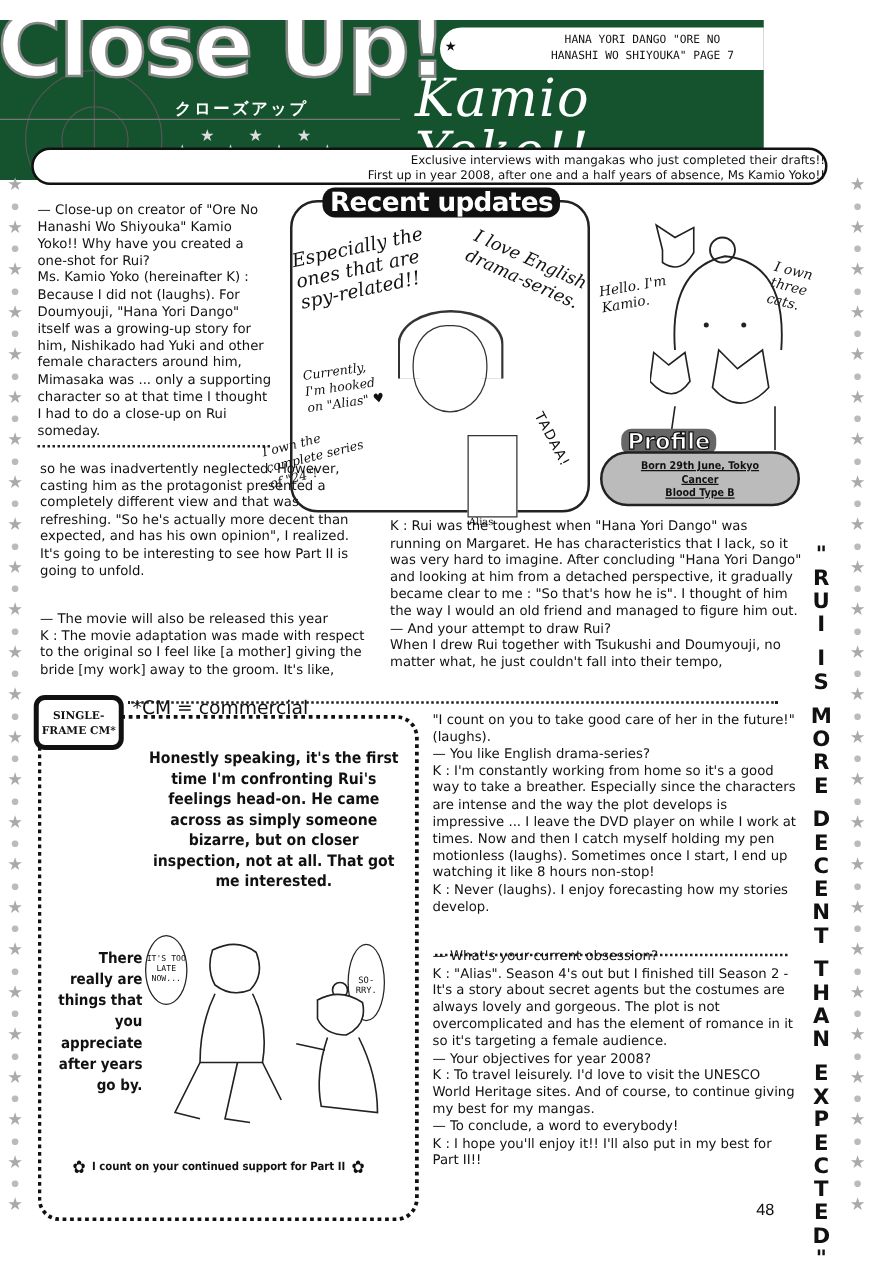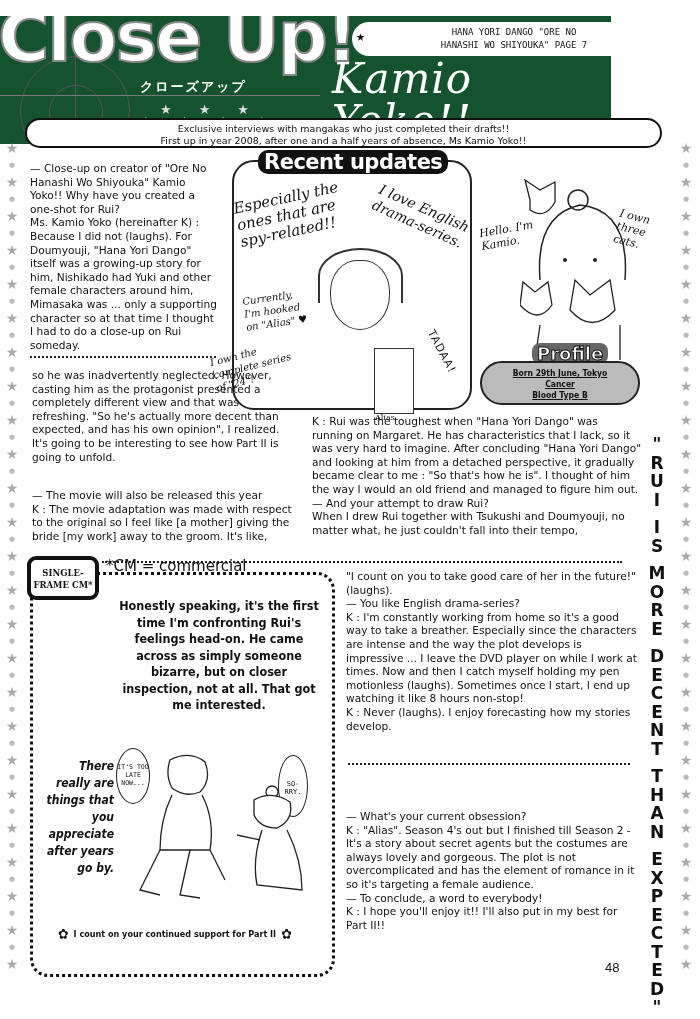--- a/index.html
+++ b/index.html
@@ -12,21 +12,21 @@
   .crosshair::before { content: ""; position: absolute; left: 28px; top: 28px; width: 52px; height: 52px; border: 1px solid #555; border-radius: 50%; }
   .crosshair::after { content: ""; position: absolute; left: 54px; top: 0; width: 1px; height: 110px; background: #555; }
   .cross-h { position: absolute; left: 0; top: 79px; width: 320px; height: 1px; background: #777; }
   .logo { position: absolute; left: -2px; top: -14px; font-family: "DejaVu Sans", sans-serif; font-weight: bold; font-size: 70px; letter-spacing: -2px; color: #fff; -webkit-text-stroke: 2px #888; line-height: 1; }
   .logo-sub { position: absolute; left: 140px; top: 62px; color: #fff; font-size: 13px; font-weight: bold; letter-spacing: 2px; }
   .stars-row { position: absolute; color: #ddd; font-size: 13px; letter-spacing: 27px; }
   .series-pill { position: absolute; left: 352px; top: 6px; width: 324px; height: 34px; background: #fff; border-radius: 17px; font-family: "DejaVu Sans Mono", monospace; font-size: 9px; text-align: center; line-height: 13px; padding-top: 4px; color: #111; }
   .series-pill .star { position: absolute; top: 8px; font-size: 15px; }
   .author { position: absolute; left: 332px; top: 42px; color: #fff; font-family: "DejaVu Serif", serif; font-size: 42px; letter-spacing: 1px; line-height: 1; font-style: italic; font-weight: normal; }
 
-  .intro-pill { position: absolute; left: 25px; top: 118px; width: 637px; height: 30px; background: #fff; border: 2px solid #111; border-radius: 15px; text-align: center; font-size: 9.5px; line-height: 12px; padding-top: 3px; }
+  .intro-pill { position: absolute; left: 25px; top: 118px; width: 637px; height: 30px; background: #fff; border: 2px solid #111; border-radius: 15px; text-align: right; font-size: 9.5px; line-height: 12px; padding-top: 3px; }
 
   
   .side-stars { position: absolute; top: 140px; width: 20px; display: flex; flex-direction: column; align-items: center; color: #aaa; font-size: 14px; line-height: 17px; }
   .side-stars span.dot { font-size: 7px; color: #bbb; line-height: 17px; }
 
   
   .txt { position: absolute; font-size: 10.6px; line-height: 13.6px; color: #111; font-family: "DejaVu Sans", sans-serif; }
   .txt p { margin: 0; }
   .dotline { position: absolute; height: 0; border-top: 2px dotted #222; }
 
@@ -34,29 +34,29 @@
   .ru-box { position: absolute; left: 232px; top: 160px; width: 240px; height: 250px; border: 2px solid #222; border-radius: 22px; }
   .ru-title { position: absolute; left: 258px; top: 150px; font-family: "DejaVu Sans", sans-serif; font-weight: bold; font-size: 21px; color: #fff; background: #111; padding: 0 6px; border-radius: 10px; letter-spacing: -0.5px; }
   .hand { position: absolute; font-family: "DejaVu Serif", serif; font-style: italic; color: #111; }
   .girl-face { position: absolute; left: 330px; top: 260px; width: 60px; height: 70px; border: 1.5px solid #333; border-radius: 45% 45% 50% 50%; }
   .girl-hair { position: absolute; left: 318px; top: 248px; width: 85px; height: 55px; border-top: 2px solid #333; border-left: 2px solid #333; border-right: 2px solid #333; border-radius: 50% 50% 0 0; }
   .alias-card { position: absolute; left: 374px; top: 348px; width: 40px; height: 55px; border: 1.5px solid #333; background: #fff; font-family: "DejaVu Serif", serif; font-size: 8px; text-align: left; padding-top: 64px; }
   .tadaa { position: absolute; left: 418px; top: 345px; font-size: 11px; transform: rotate(62deg); letter-spacing: 1px; font-family: "DejaVu Sans", sans-serif; }
 
   
   .cat-scene { position: absolute; left: 520px; top: 160px; width: 130px; height: 200px; }
-  .profile-title { position: absolute; left: 497px; top: 343px; font-weight: bold; font-size: 18px; color: #fff; -webkit-text-stroke: 1px #111; background: #666; padding: 0 5px; border-radius: 8px; margin-left: 35px; }
+  .profile-title { position: absolute; left: 497px; top: 343px; font-weight: bold; font-size: 18px; color: #fff; -webkit-text-stroke: 1px #111; background: #666; padding: 0 5px; border-radius: 8px; }
   .profile-pill { position: absolute; left: 480px; top: 361px; width: 160px; height: 44px; background: #bbb; border: 2px solid #222; border-radius: 22px; text-align: center; font-size: 8.5px; line-height: 11px; font-weight: bold; padding-top: 5px; font-family: "DejaVu Sans Condensed", "DejaVu Sans", sans-serif; text-decoration: underline; }
 
   
   .cm-frame { position: absolute; left: 30px; top: 572px; width: 305px; height: 405px; border: 3px dotted #111; border-radius: 0 18px 18px 18px; }
   .cm-label { position: absolute; left: 27px; top: 556px; width: 72px; height: 44px; background: #fff; border: 4px solid #111; border-radius: 9px; font-family: "DejaVu Serif", serif; font-weight: bold; font-size: 8.5px; text-align: center; line-height: 12px; padding-top: 7px; }
   .cm-note { position: absolute; left: 106px; top: 557px; font-size: 15px; font-family: "DejaVu Sans", sans-serif; }
   .cm-quote { position: absolute; left: 114px; top: 598px; width: 210px; text-align: center; font-weight: bold; font-size: 12.5px; line-height: 16.5px; font-family: "DejaVu Sans Condensed", "DejaVu Sans", sans-serif; }
-  .cm-side-quote { position: absolute; left: 42px; top: 758px; width: 72px; text-align: right; font-weight: bold; font-size: 12px; line-height: 17px; font-family: "DejaVu Sans Condensed", "DejaVu Sans", sans-serif; font-style: italic; }
+  .cm-side-quote { position: absolute; left: 42px; top: 758px; width: 72px; text-align: right; font-weight: bold; font-size: 12px; line-height: 17px; font-family: "DejaVu Sans Condensed", "DejaVu Sans", sans-serif; }
   .bubble { position: absolute; border: 1.5px solid #222; border-radius: 50%; background: #fff; text-align: center; font-size: 6.5px; line-height: 8px; font-family: "DejaVu Sans Mono", monospace; }
   .figure-man { position: absolute; left: 130px; top: 750px; width: 110px; height: 150px; }
   .figure-girl { position: absolute; left: 232px; top: 780px; width: 75px; height: 120px; }
   .cm-footer { position: absolute; left: 58px; top: 927px; font-weight: bold; font-size: 9px; font-family: "DejaVu Sans Condensed", "DejaVu Sans", sans-serif; display: flex; align-items: center; gap: 5px; }
   .flower { font-size: 14px; line-height: 1; }
 
   
   .vertical { position: absolute; left: 646px; top: 435px; width: 22px; display: flex; flex-direction: column; align-items: center; font-family: "DejaVu Sans", sans-serif; font-weight: bold; font-size: 17px; line-height: 18.5px; }
   .vertical span.gap { height: 9px; }
 
@@ -211,23 +211,25 @@
 <div class="dotline" style="left:102px;top:561px;width:520px;"></div>
 
 <div class="txt" style="left:346px;top:570px;width:294px;">
   <p>"I count on you to take good care of her in the future!" (laughs).</p>
   <p>— You like English drama-series?</p>
   <p>K : I'm constantly working from home so it's a good way to take a breather. Especially since the characters are intense and the way the plot develops is impressive ... I leave the DVD player on while I work at times. Now and then I catch myself holding my pen motionless (laughs). Sometimes once I start, I end up watching it like 8 hours non-stop!</p>
   <p>K : Never (laughs). I enjoy forecasting how my stories develop.</p>
 </div>
 <div class="dotline" style="left:348px;top:763px;width:282px;"></div>
 
-<div class="txt" style="left:346px;top:810px;width:294px;">
+<div class="txt" style="left:346px;top:759px;width:294px;">
   <p>— What's your current obsession?</p>
   <p>K : "Alias". Season 4's out but I finished till Season 2 - It's a story about secret agents but the costumes are always lovely and gorgeous. The plot is not overcomplicated and has the element of romance in it so it's targeting a female audience.</p>
+  <p>— Your objectives for year 2008?</p>
+  <p>K : To travel leisurely. I'd love to visit the UNESCO World Heritage sites. And of course, to continue giving my best for my mangas.</p>
   <p>— To conclude, a word to everybody!</p>
   <p>K : I hope you'll enjoy it!! I'll also put in my best for Part II!!</p>
 </div>
 
 <div class="ru-box"></div>
 <div class="ru-title">Recent updates</div>
 <div class="hand" style="left:236px;top:188px;width:120px;font-size:15px;line-height:17px;transform:rotate(-12deg);">Especially the ones that are spy-related!!</div>
 <div class="hand" style="left:372px;top:200px;width:100px;font-size:14px;line-height:17px;transform:rotate(24deg);">I love English drama-series.</div>
 <div class="hand" style="left:244px;top:290px;width:70px;font-size:10px;line-height:13px;transform:rotate(-8deg);">Currently, I'm hooked on "Alias" ♥</div>
 <div class="hand" style="left:212px;top:345px;width:90px;font-size:10px;line-height:13px;transform:rotate(-14deg);">I own the complete series of "24"!</div>

